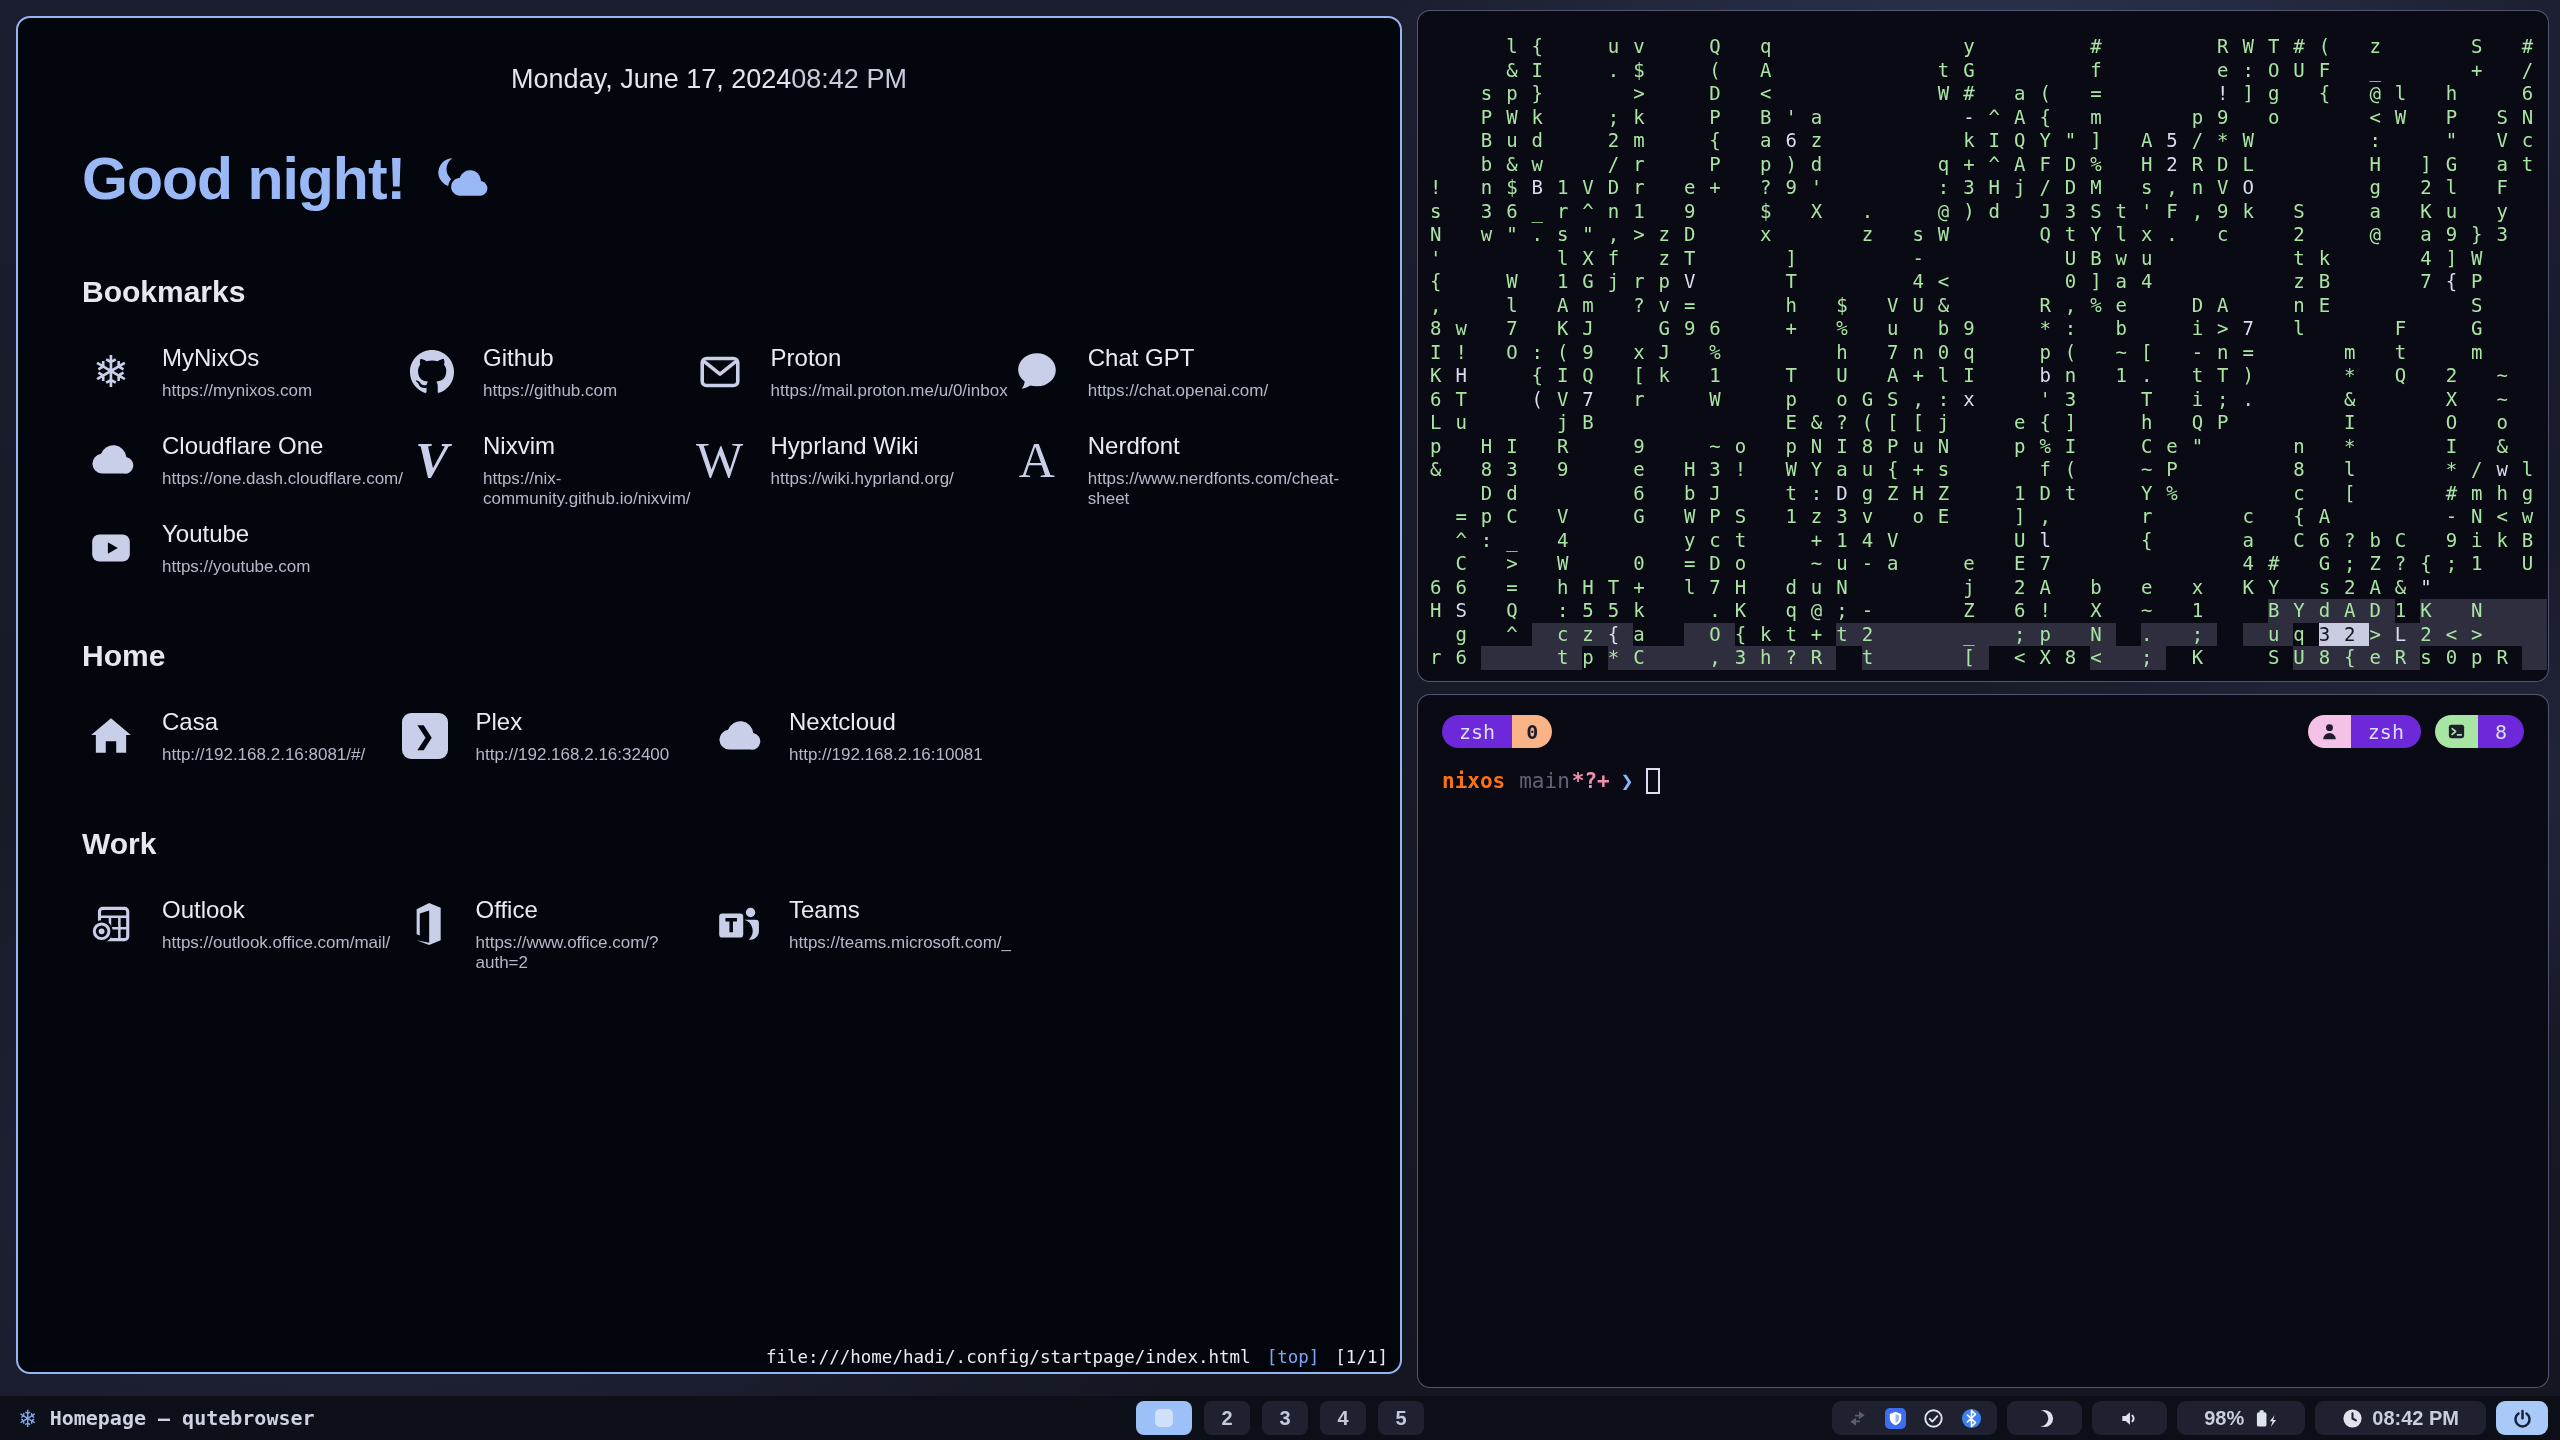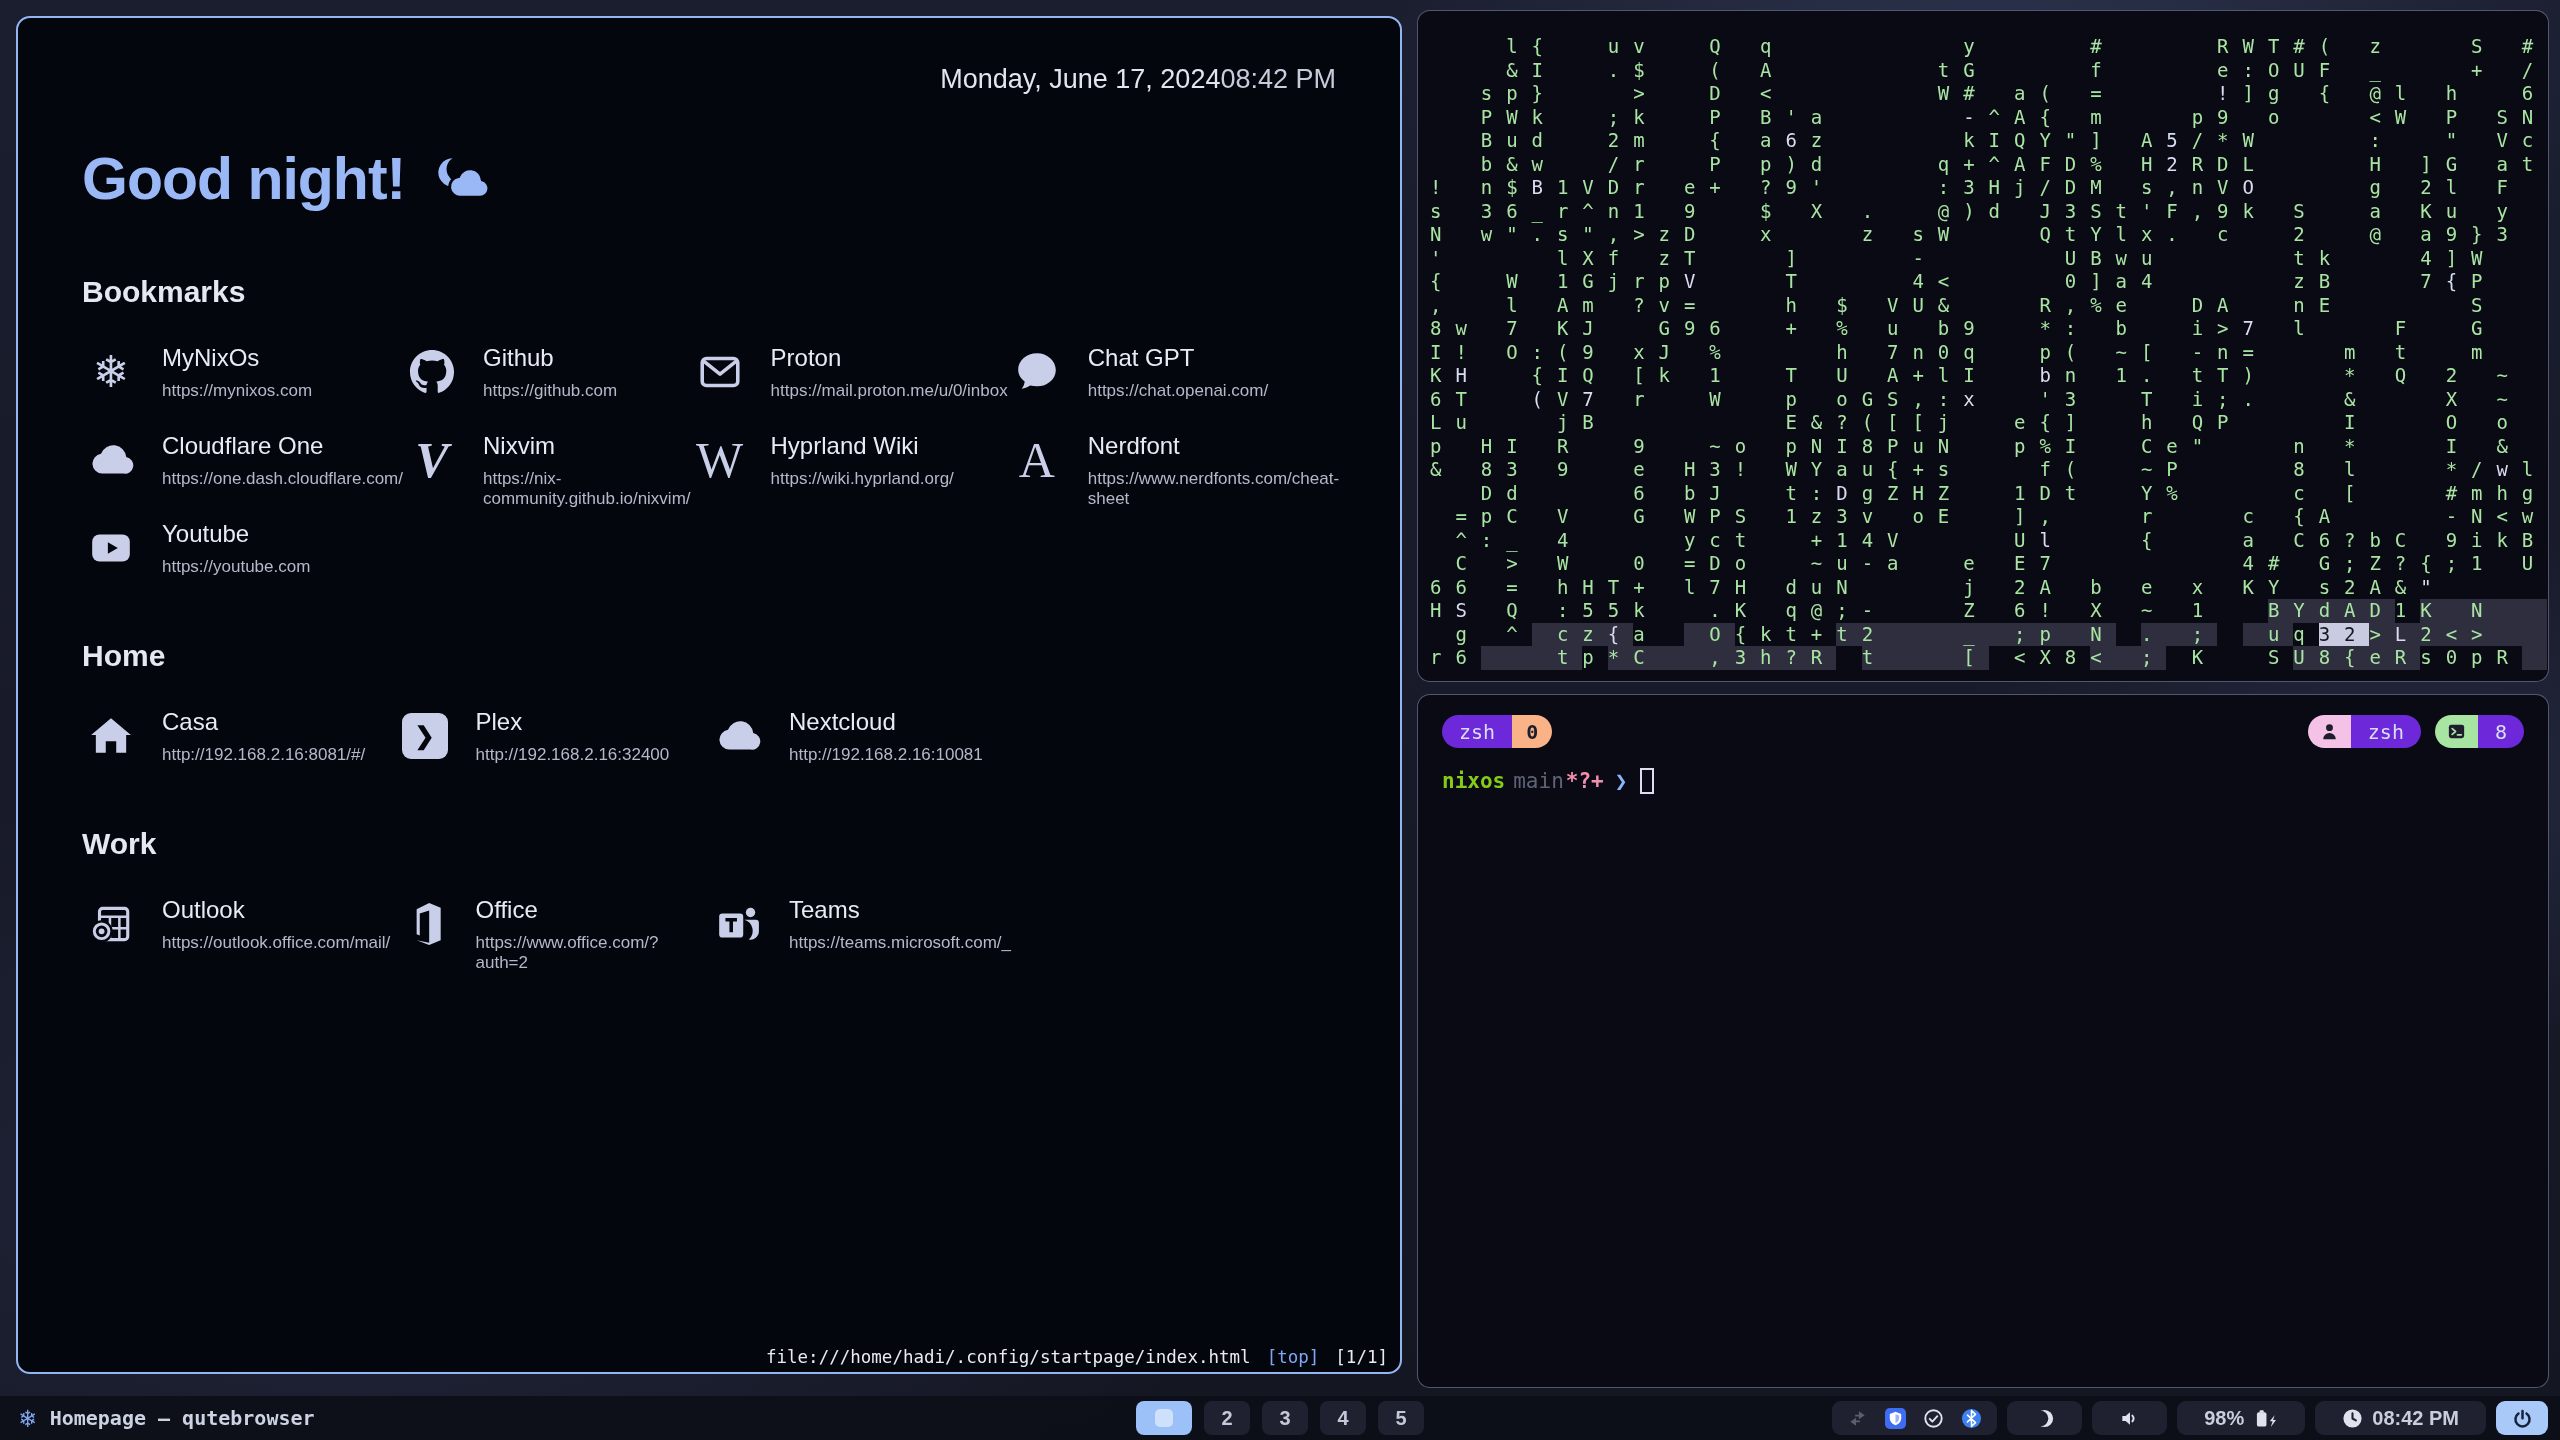--- a/index.html
+++ b/index.html
@@ -11,21 +11,21 @@
       radial-gradient(1200px 650px at 14% 85%, rgba(70,80,125,.25), transparent 72%),
       radial-gradient(700px 380px at 94% 55%, rgba(90,100,150,.20), transparent 70%),
       linear-gradient(#1b1e2f,#141622);
   }
   
   #qute{
     position:absolute;left:16px;top:16px;width:1386px;height:1358px;box-sizing:border-box;
     background:#04060d;border:2px solid #93b5f2;border-radius:14px;overflow:hidden;
   }
   .sp-inner{padding:46px 64px 0;position:relative;height:100%;box-sizing:border-box;}
-  .sp-header{display:flex;justify-content:flex-end;align-items:flex-start;}
+  .sp-header{display:flex;justify-content:center;align-items:flex-start;}
   .sp-date{font-size:27px;color:#e2e5ee;}
   .sp-time{font-size:27px;color:#c7ccdb;}
   .greeting{margin:50px 0 0;display:flex;align-items:center;gap:28px;
     font-size:59px;font-weight:bold;letter-spacing:-1px;color:#9ab8f6;}
   .gsvg{width:60px;height:44px;fill:#9ab8f6;margin-top:6px;}
   .sp-h{font-size:30px;font-weight:bold;color:#e6e8f1;margin:62px 0 0;}
   .links-grid{display:grid;grid-template-columns:repeat(4,1fr);row-gap:30px;margin-top:34px;}
   .link-item{display:flex;align-items:flex-start;gap:22px;height:58px;cursor:pointer;}
   .icon-box{width:58px;height:58px;flex:0 0 58px;display:flex;align-items:center;justify-content:center;}
   .isvg{width:46px;height:46px;fill:#c9cfe8;}
@@ -57,21 +57,21 @@
     font:20px "DejaVu Sans Mono",monospace;cursor:pointer;}
   .seg{display:flex;align-items:center;padding:0 17px;}
   .seg.dark{background:#6d28d9;color:#d9def2;}
   .seg.peach{background:#f9b387;color:#1d1d2b;font-weight:bold;padding:0 14px;}
   .seg.pink{background:#f5c2e7;padding:0 11px;}
   .seg.green{background:#a8e5a3;padding:0 11px;}
   .psvg{width:21px;height:21px;}
   .tbar-right{display:flex;gap:14px;}
   .prompt{margin:20px 0 0 24px;display:flex;align-items:center;
     font:bold 21px "DejaVu Sans Mono",monospace;}
-  .p-host{color:#84cc16;margin-right:8px;}
+  .p-host{color:#f97316;margin-right:14px;}
   .p-branch{color:#5f6377;font-weight:normal;margin-right:2px;}
   .p-git{color:#f38fae;margin-right:11px;}
   .p-sym{color:#8cb6fa;margin-right:13px;}
   .p-cursor{width:14px;height:26px;border:2px solid #d9def2;box-sizing:border-box;}
   
   #bar{position:absolute;left:0;right:0;bottom:0;height:44px;background:rgba(13,15,24,.95);
     display:flex;align-items:center;}
   #bar-left{display:flex;align-items:center;gap:14px;padding-left:20px;
     font:bold 20px "DejaVu Sans Mono",monospace;color:#ccd2e3;}
   .nix-glyph{font-size:26px;color:#7ea7ee;line-height:1;}

